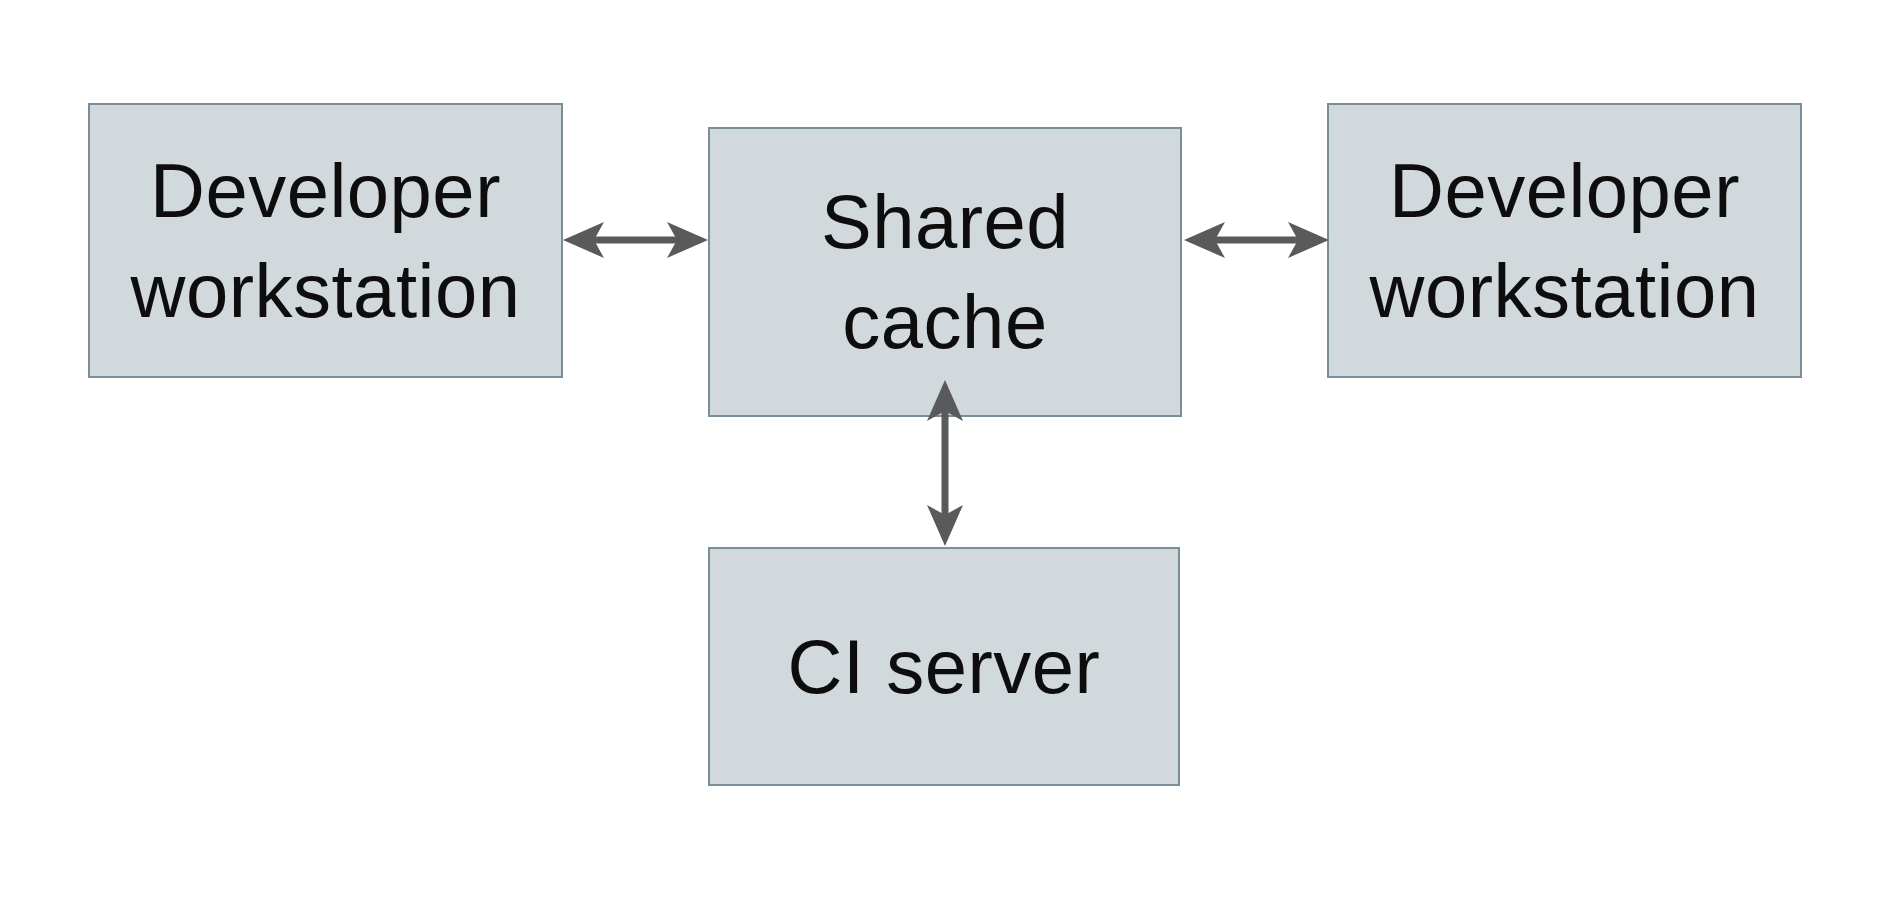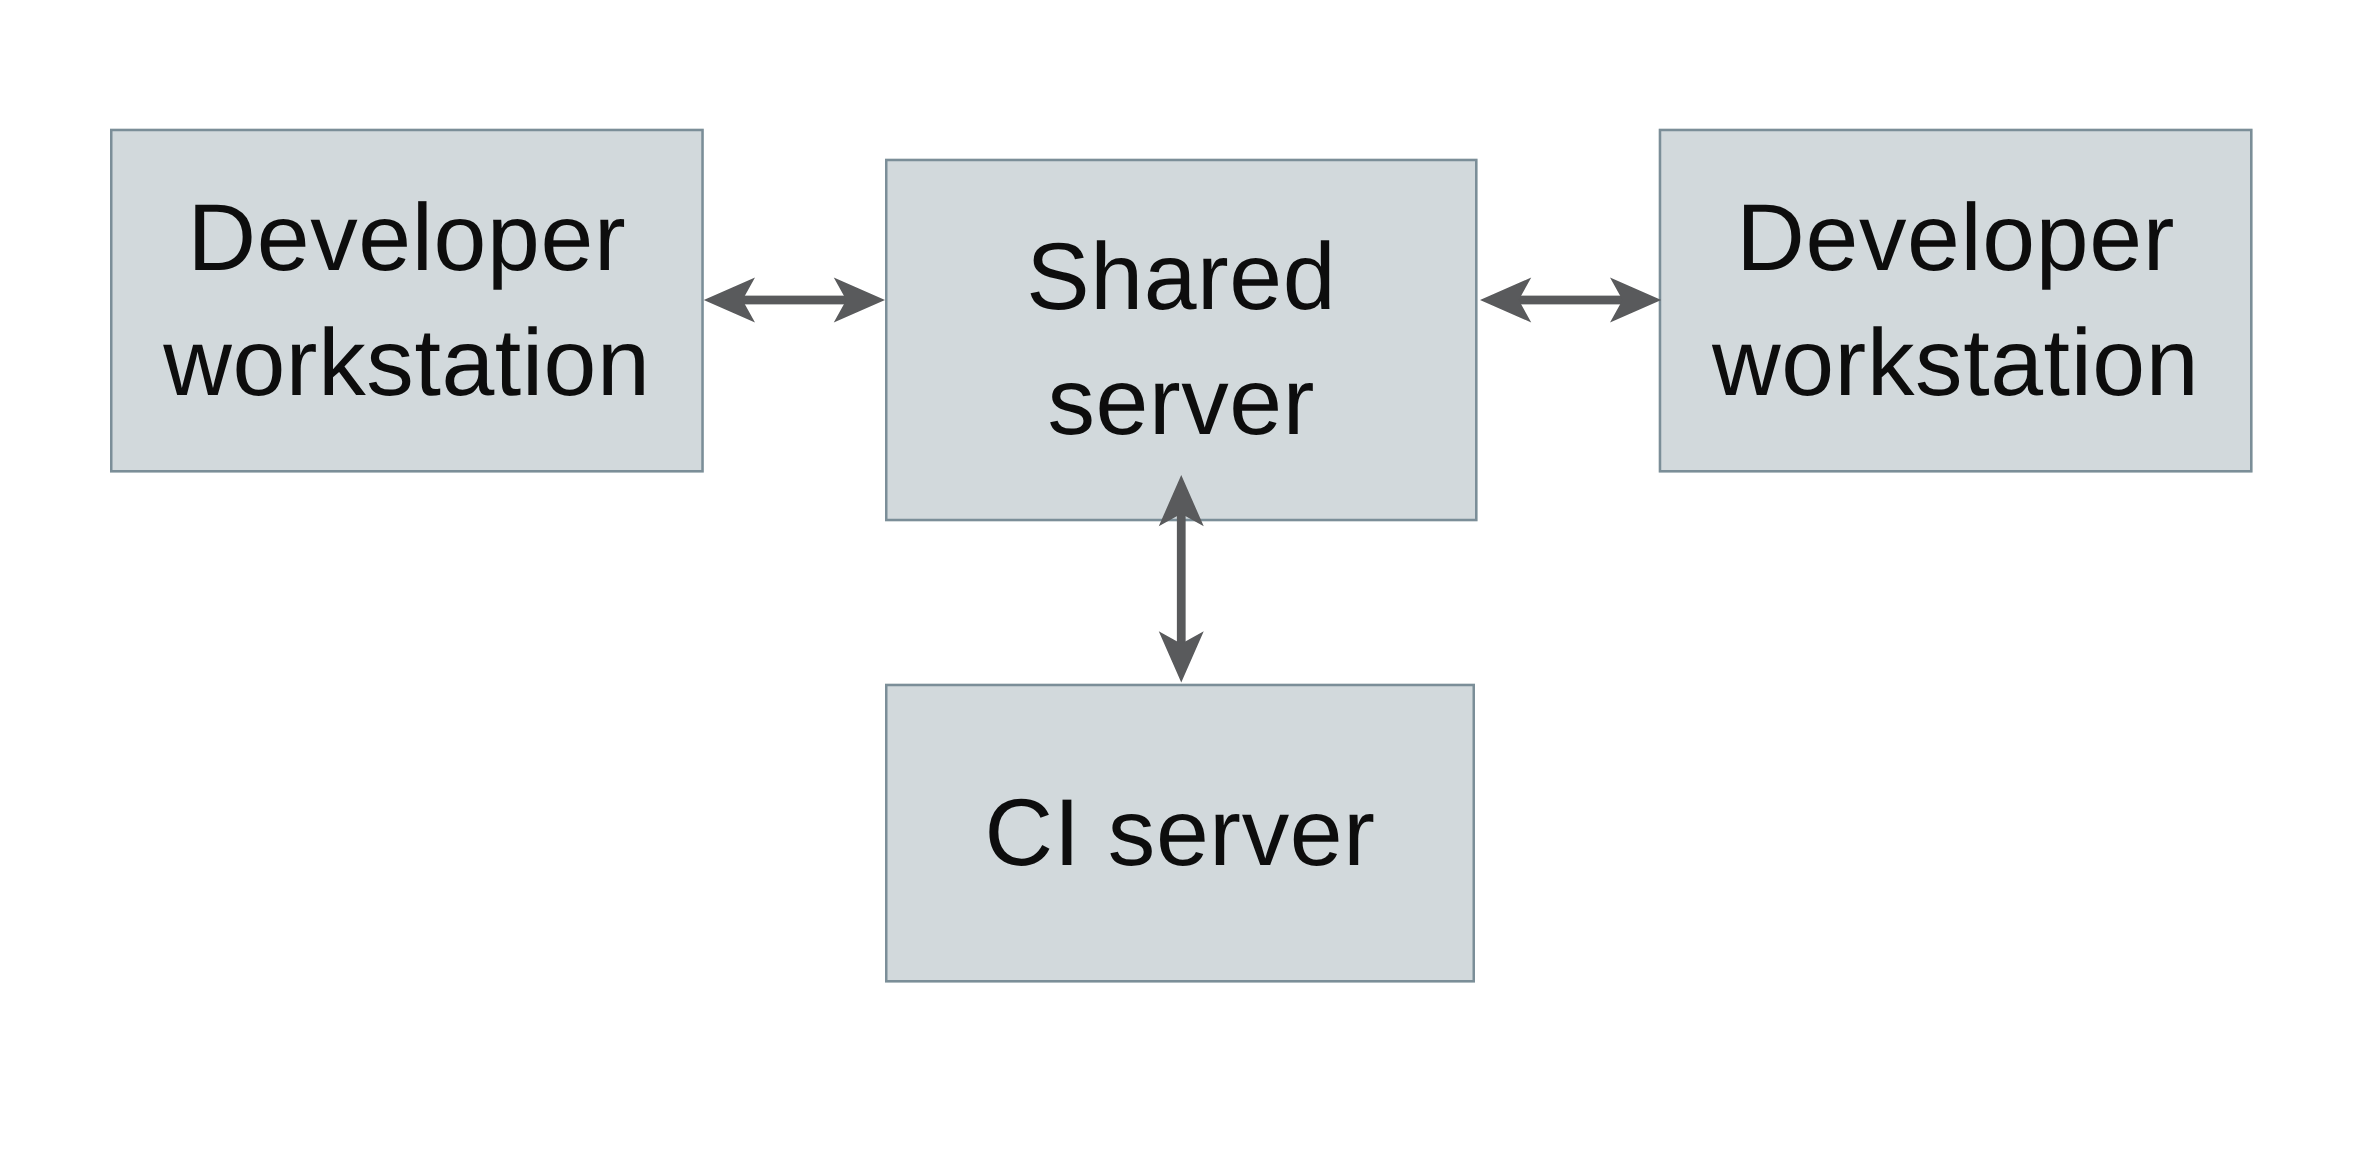--- a/index.html
+++ b/index.html
@@ -49,21 +49,21 @@
 
 <div class="canvas">
 
   <div class="node node-left">
     <span>Developer</span>
     <span>workstation</span>
   </div>
 
   <div class="node node-center">
     <span>Shared</span>
-    <span>server</span>
+    <span>cache</span>
   </div>
 
   <div class="node node-right">
     <span>Developer</span>
     <span>workstation</span>
   </div>
 
   <div class="node node-ci">
     <span>CI server</span>
   </div>

